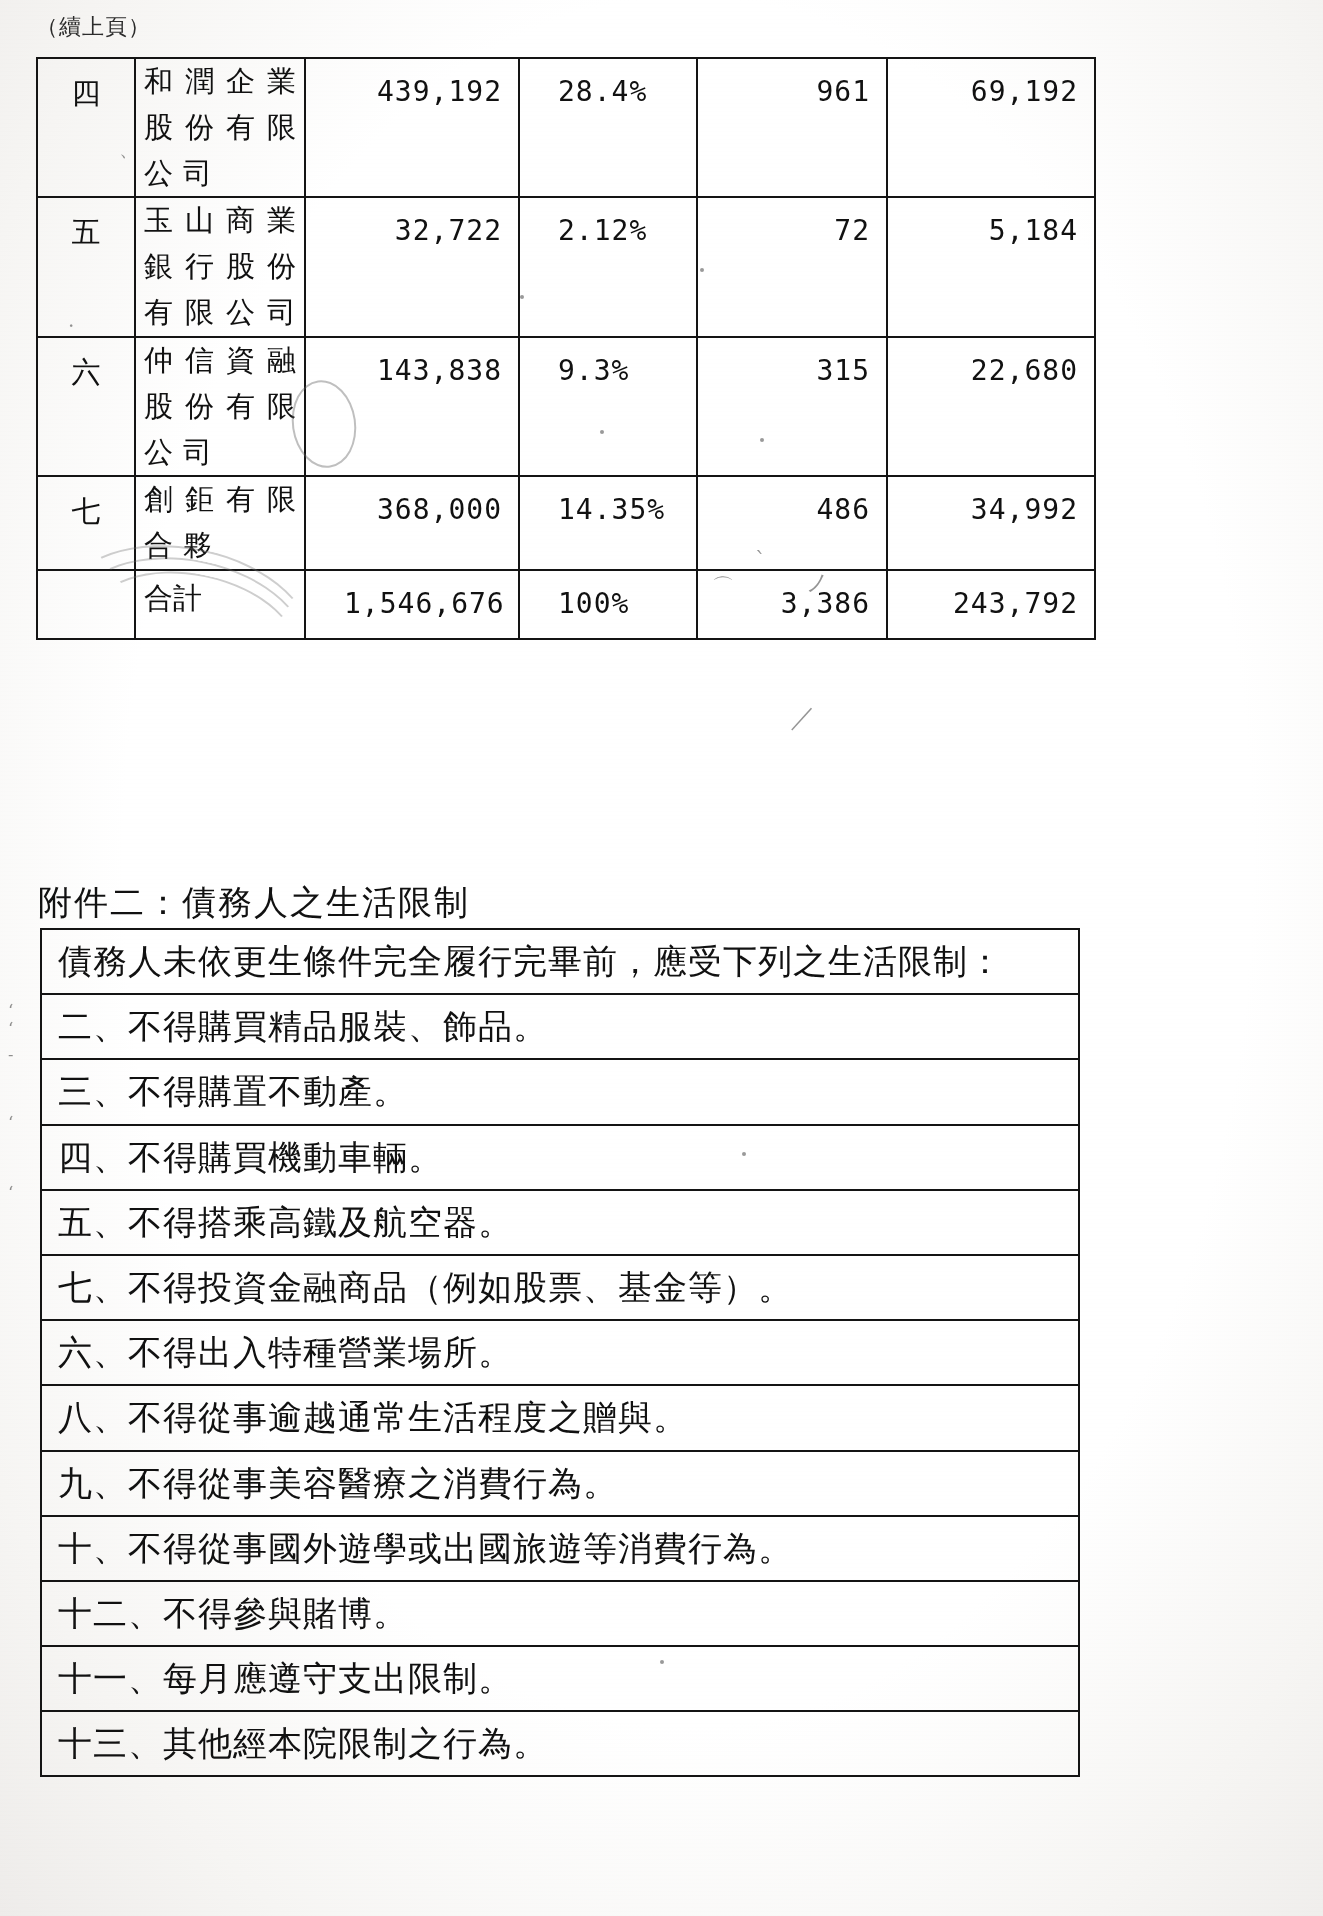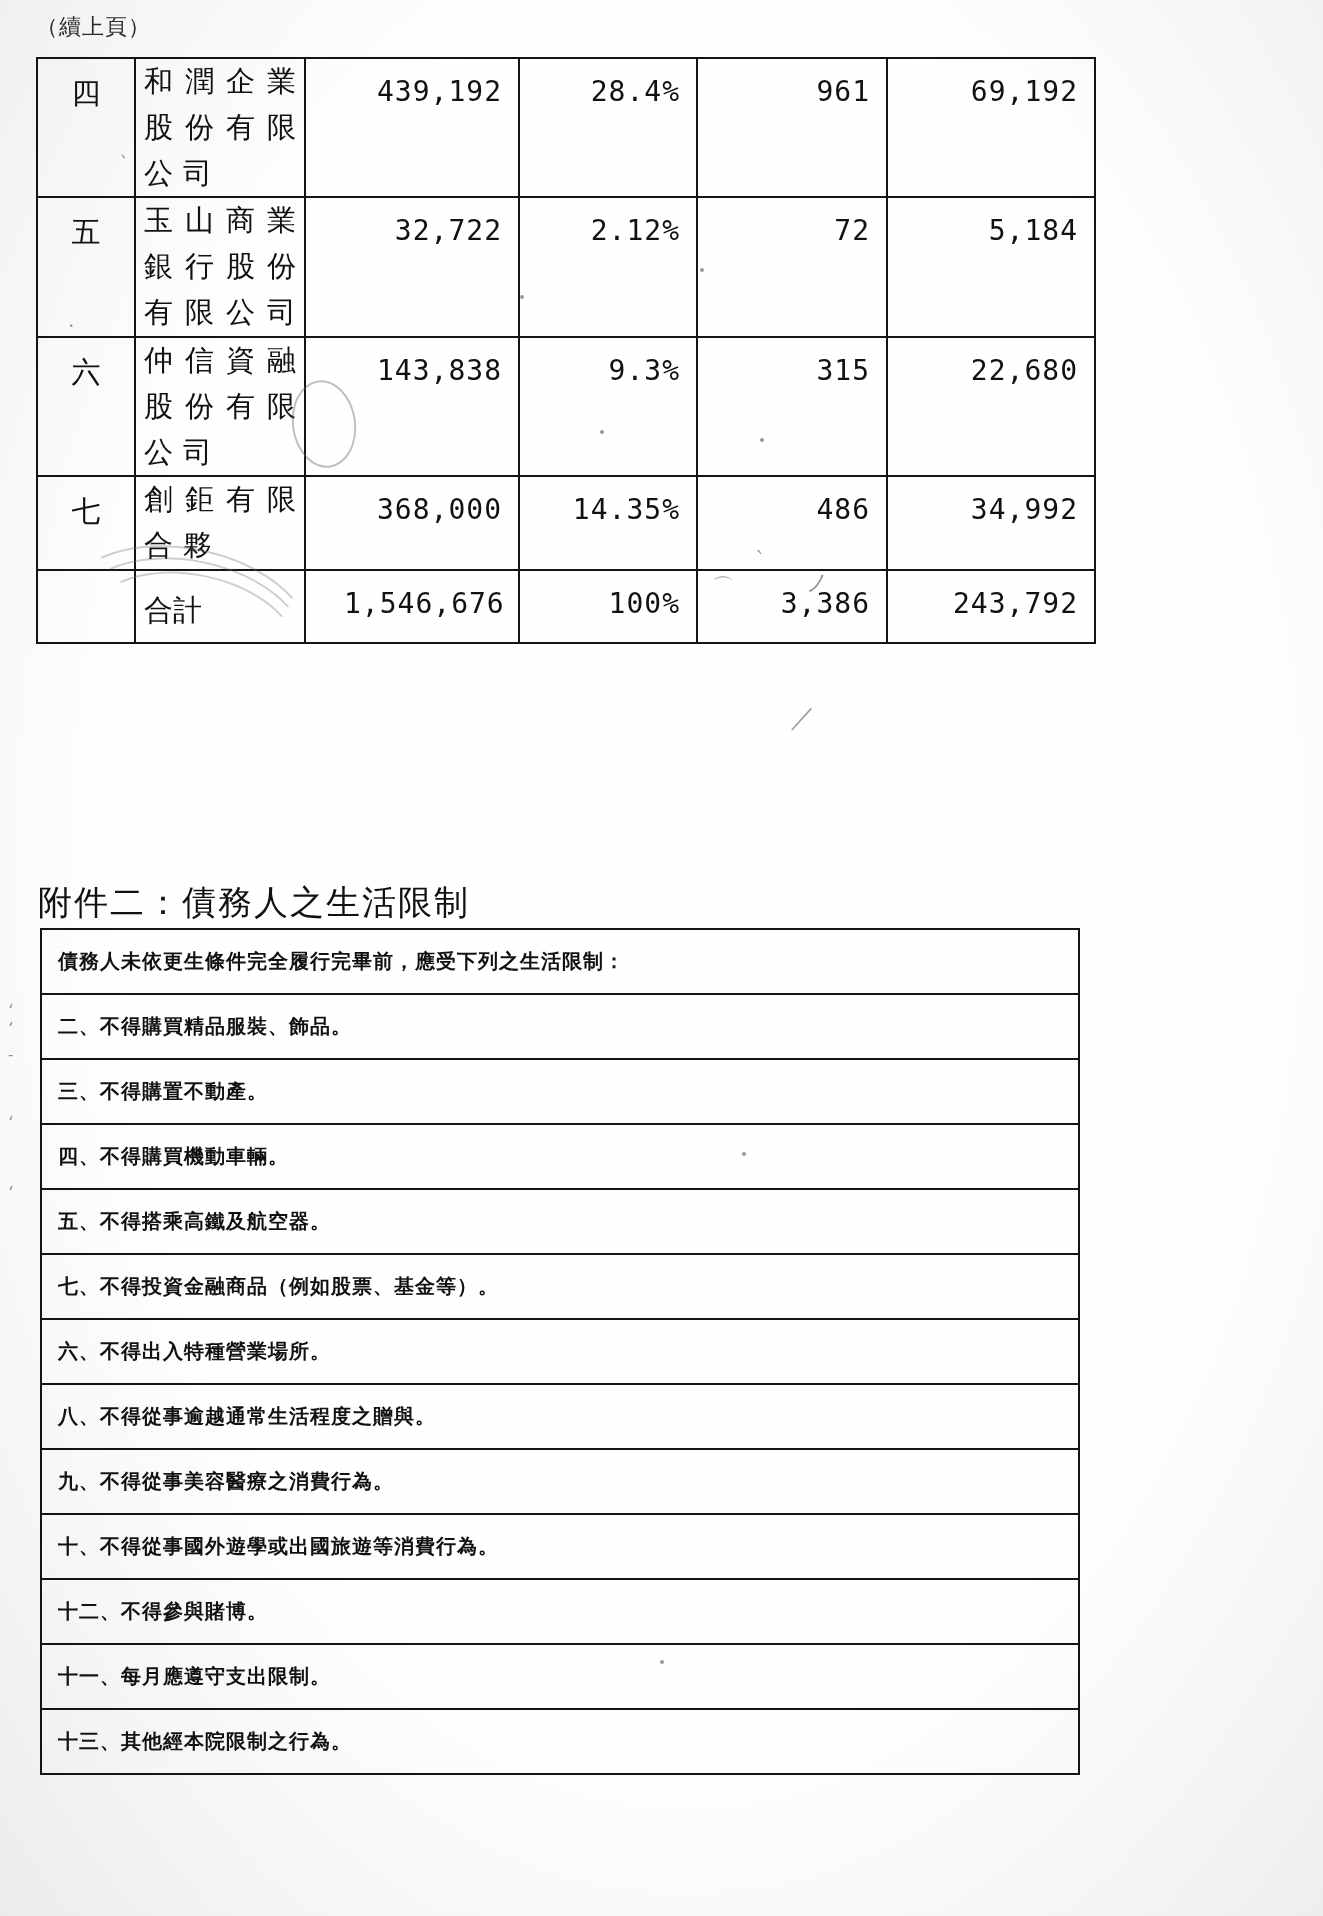--- a/index.html
+++ b/index.html
@@ -54,21 +54,21 @@
     border: 2px solid #141414;
     padding: 0;
     vertical-align: top;
     font-size: 29px;
     line-height: 1.62;
     color: #111;
   }
   .c-idx   { width: 96px;  text-align: center; }
   .c-name  { width: 168px; }
   .c-amt   { width: 212px; text-align: right; }
-  .c-pct   { width: 176px; text-align: right; }
+  .c-pct   { width: 176px; text-align: left; }
   .c-num   { width: 188px; text-align: right; }
   .c-last  { width: 206px; text-align: right; }
   .cell-pad-r   { padding: 10px 16px 12px 6px; }
   .cell-pad-idx { padding: 10px 6px 12px 6px; }
 
   
   .name-lines { display: block; }
   .name-line {
     display: flex;
     justify-content: space-between;
@@ -87,21 +87,21 @@
   }
 
   .amt {
     font-family: "DejaVu Sans Mono", "Liberation Mono", monospace;
     font-size: 28px;
     letter-spacing: 1px;
     margin-left: 32px;
   }
 
   .row-total td { }
-  .total-label { padding: 16px 8px 8px 8px; font-size: 29px; }
+  .total-label { padding: 4px 8px 8px 8px; font-size: 29px; }
 
   
   .mark {
     position: absolute;
     pointer-events: none;
     color: rgba(60,60,60,.55);
   }
   .scribble-ellipse {
     position: absolute;
     border: 2px solid rgba(95,95,95,.40);
@@ -139,27 +139,26 @@
     position: absolute;
     left: 40px;
     top: 928px;
     width: 1040px;
     border-collapse: collapse;
     table-layout: fixed;
   }
   .rest-table td {
     border: 2px solid #141414;
     padding: 9px 14px 10px 16px;
-    font-size: 20px;
+    font-size: 34px;
     line-height: 1.3;
     letter-spacing: 1px;
     color: #111;
     height: 44px;
     white-space: nowrap;
-    font-weight: bold;
   }
 
   
   .margin-mark {
     position: absolute;
     left: 8px;
     font-size: 17px;
     color: rgba(70,70,70,.6);
     pointer-events: none;
   }

